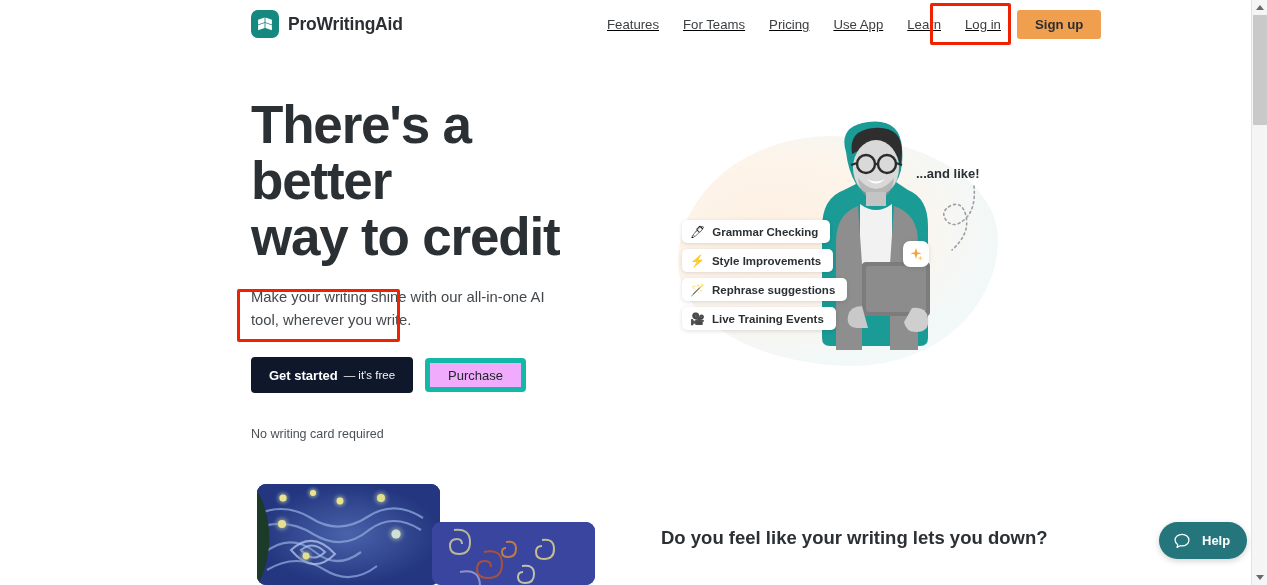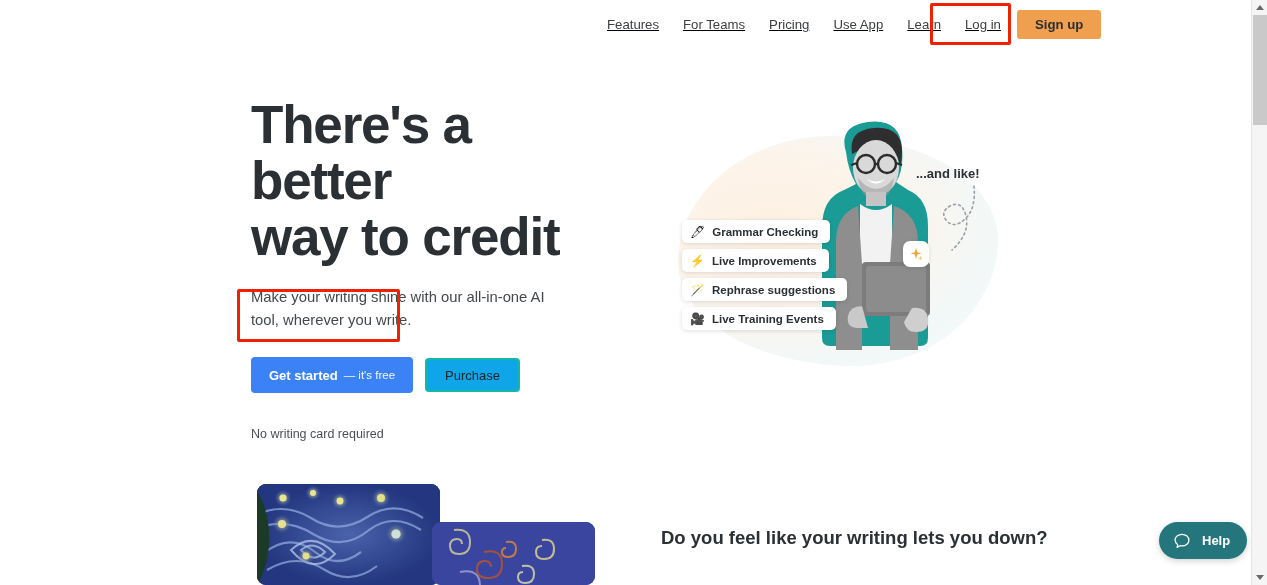--- a/index.html
+++ b/index.html
@@ -115,44 +115,44 @@
     color: #43484c;
     width: 320px;
   }
   .cta-row {
     margin-top: 25px;
     display: flex;
     align-items: center;
     gap: 12px;
   }
   .btn-primary {
-    background: #3b82f6;
+    background: #0f172a;
     color: #ffffff;
     border: none;
     border-radius: 4px;
     padding: 0 18px;
     height: 36px;
     display: inline-flex;
     align-items: center;
     gap: 6px;
     font-size: 13px;
     font-weight: bold;
     cursor: pointer;
     white-space: nowrap;
     font-family: "Liberation Sans", sans-serif;
   }
   .btn-primary .sub {
     font-weight: normal;
     font-size: 11.5px;
     opacity: 0.95;
   }
   .btn-secondary {
-    background: #0ea5e9;
+    background: #f0abfc;
     color: #20272b;
-    border: 2px solid #14b8a6;
+    border: 5px solid #14b8a6;
     border-radius: 4px;
     padding: 0 18px;
     height: 34px;
     display: inline-flex;
     align-items: center;
     font-size: 13px;
     cursor: pointer;
     white-space: nowrap;
     font-family: "Liberation Sans", sans-serif;
   }
@@ -326,20 +326,31 @@
   }
 </style>
 </head>
 <body>
 
 <div class="viewport">
   <div class="page">
 
     <div class="header">
 
+      <div class="brand">
+        <div class="brand-logo">
+          <svg width="18" height="18" viewBox="0 0 24 24" aria-hidden="true">
+            <path d="M2.8 6.2 L11.4 3.2 L11.4 9.6 L2.8 12.6 Z" fill="#ffffff"></path>
+            <path d="M12.6 3.2 L21.2 6.2 L21.2 12.6 L12.6 9.6 Z" fill="#ffffff"></path>
+            <path d="M2.8 13.8 L11.4 10.8 L11.4 17.2 L2.8 20.2 Z" fill="#ffffff"></path>
+            <path d="M12.6 10.8 L21.2 13.8 L21.2 20.2 L12.6 17.2 Z" fill="#ffffff"></path>
+          </svg>
+        </div>
+        <div class="brand-name">ProWritingAid</div>
+      </div>
 
       <div class="nav">
         <span class="nav-link">Features</span>
         <span class="nav-link">For Teams</span>
         <span class="nav-link">Pricing</span>
         <span class="nav-link">Use App</span>
         <span class="nav-link">Learn</span>
         <span class="nav-link">Log in</span>
         <span class="nav-signup-wrap">
           <span class="nav-signup">Sign up</span>
@@ -417,21 +428,21 @@
         </svg>
       </div>
 
       <div class="callouts">
         <div class="callout">
           <span class="ic">🖊</span>
           <span class="lb">Grammar Checking</span>
         </div>
         <div class="callout">
           <span class="ic">⚡</span>
-          <span class="lb">Live Improvements</span>
+          <span class="lb">Style Improvements</span>
         </div>
         <div class="callout">
           <span class="ic">🪄</span>
           <span class="lb">Rephrase suggestions</span>
         </div>
         <div class="callout">
           <span class="ic">🎥</span>
           <span class="lb">Live Training Events</span>
         </div>
       </div>

